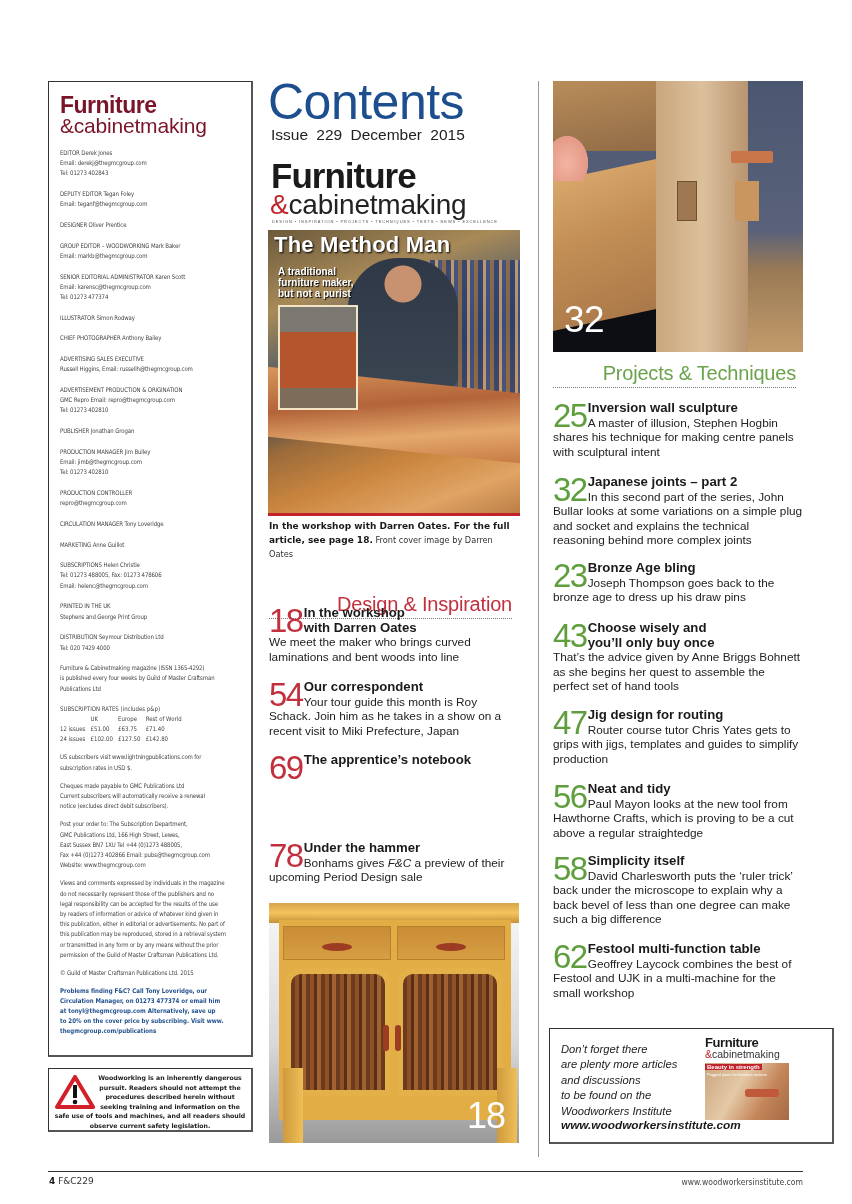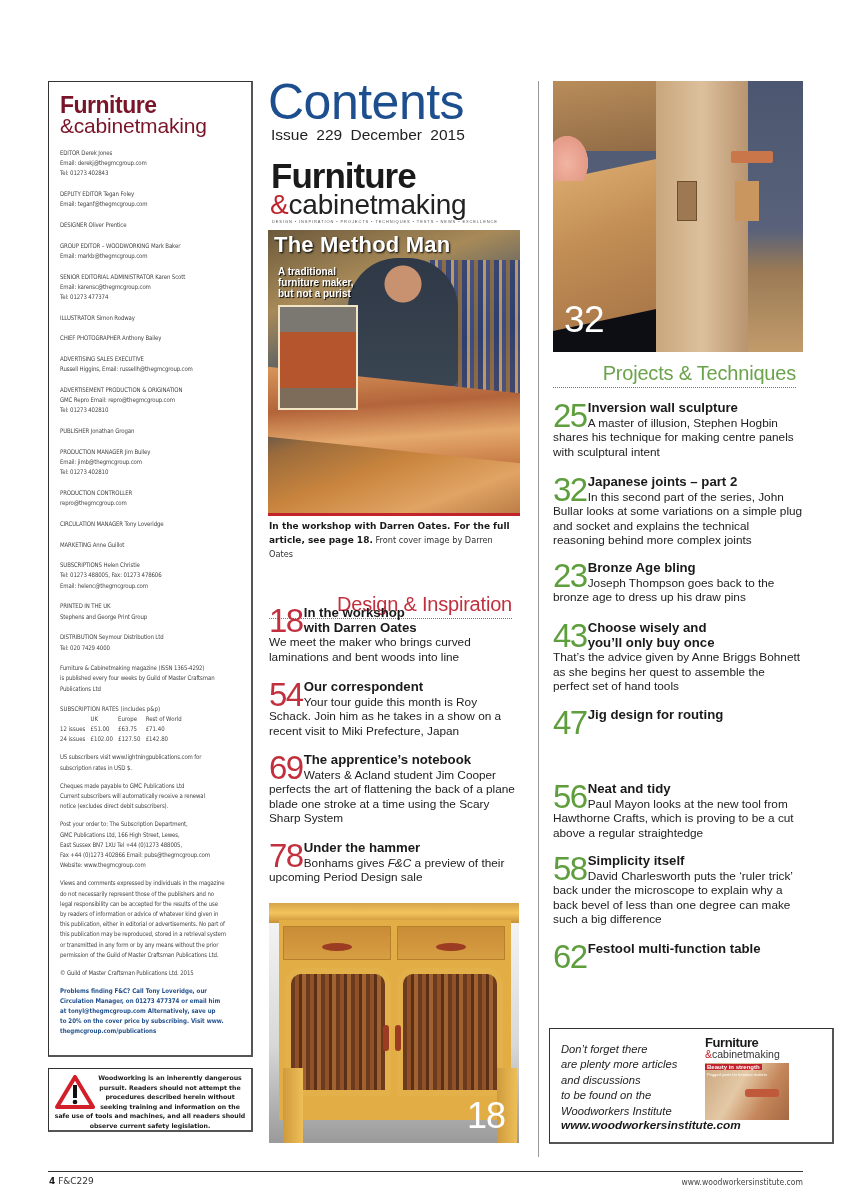--- a/index.html
+++ b/index.html
@@ -276,21 +276,20 @@
   <span class="desc">We meet the maker who brings curved laminations and bent woods into line</span>
 </div>
 <div class="entry red" style="left:269px;top:680px;width:250px;">
   <span class="num">54</span>
   <span class="title">Our correspondent</span>
   <span class="desc">Your tour guide this month is Roy Schack. Join him as he takes in a show on a recent visit to Miki Prefecture, Japan</span>
 </div>
 <div class="entry red" style="left:269px;top:753px;width:250px;">
   <span class="num">69</span>
   <span class="title">The apprentice’s notebook</span>
-  <span class="desc">Waters &amp; Acland student Jim Cooper perfects the art of flattening the back of a plane blade one stroke at a time using the Scary Sharp System</span>
 </div>
 <div class="entry red" style="left:269px;top:841px;width:250px;">
   <span class="num">78</span>
   <span class="title">Under the hammer</span>
   <span class="desc"><span>Bonhams gives </span><em>F&amp;C</em><span> a preview of their upcoming Period Design sale</span></span>
 </div>
 
 <div class="photo-18">
   <div class="cab-top"></div>
   <div class="cab-body">
@@ -342,34 +341,36 @@
   <span class="desc">Joseph Thompson goes back to the bronze age to dress up his draw pins</span>
 </div>
 <div class="entry green" style="left:553px;top:621px;width:250px;">
   <span class="num">43</span>
   <span class="title" style="width:170px">Choose wisely and you’ll only buy once</span>
   <span class="desc">That’s the advice given by Anne Briggs Bohnett as she begins her quest to assemble the perfect set of hand tools</span>
 </div>
 <div class="entry green" style="left:553px;top:708px;width:250px;">
   <span class="num">47</span>
   <span class="title">Jig design for routing</span>
+  <span class="desc">Router course tutor Chris Yates gets to grips with jigs, templates and guides to simplify production</span>
 </div>
 <div class="entry green" style="left:553px;top:782px;width:250px;">
   <span class="num">56</span>
   <span class="title">Neat and tidy</span>
   <span class="desc">Paul Mayon looks at the new tool from Hawthorne Crafts, which is proving to be a cut above a regular straightedge</span>
 </div>
 <div class="entry green" style="left:553px;top:854px;width:250px;">
   <span class="num">58</span>
   <span class="title">Simplicity itself</span>
   <span class="desc">David Charlesworth puts the ‘ruler trick’ back under the microscope to explain why a back bevel of less than one degree can make such a big difference</span>
 </div>
 <div class="entry green" style="left:553px;top:942px;width:250px;">
   <span class="num">62</span>
   <span class="title">Festool multi-function table</span>
+  <span class="desc">Geoffrey Laycock combines the best of Festool and UJK in a multi-machine for the small workshop</span>
 </div>
 
 <div class="wwi-box">
   <div class="wwi-text">Don’t forget there
 are plenty more articles
 and discussions
 to be found on the
 Woodworkers Institute</div>
   <div class="wwi-url">www.woodworkersinstitute.com</div>
   <div class="wwi-logo-top">Furniture</div>

